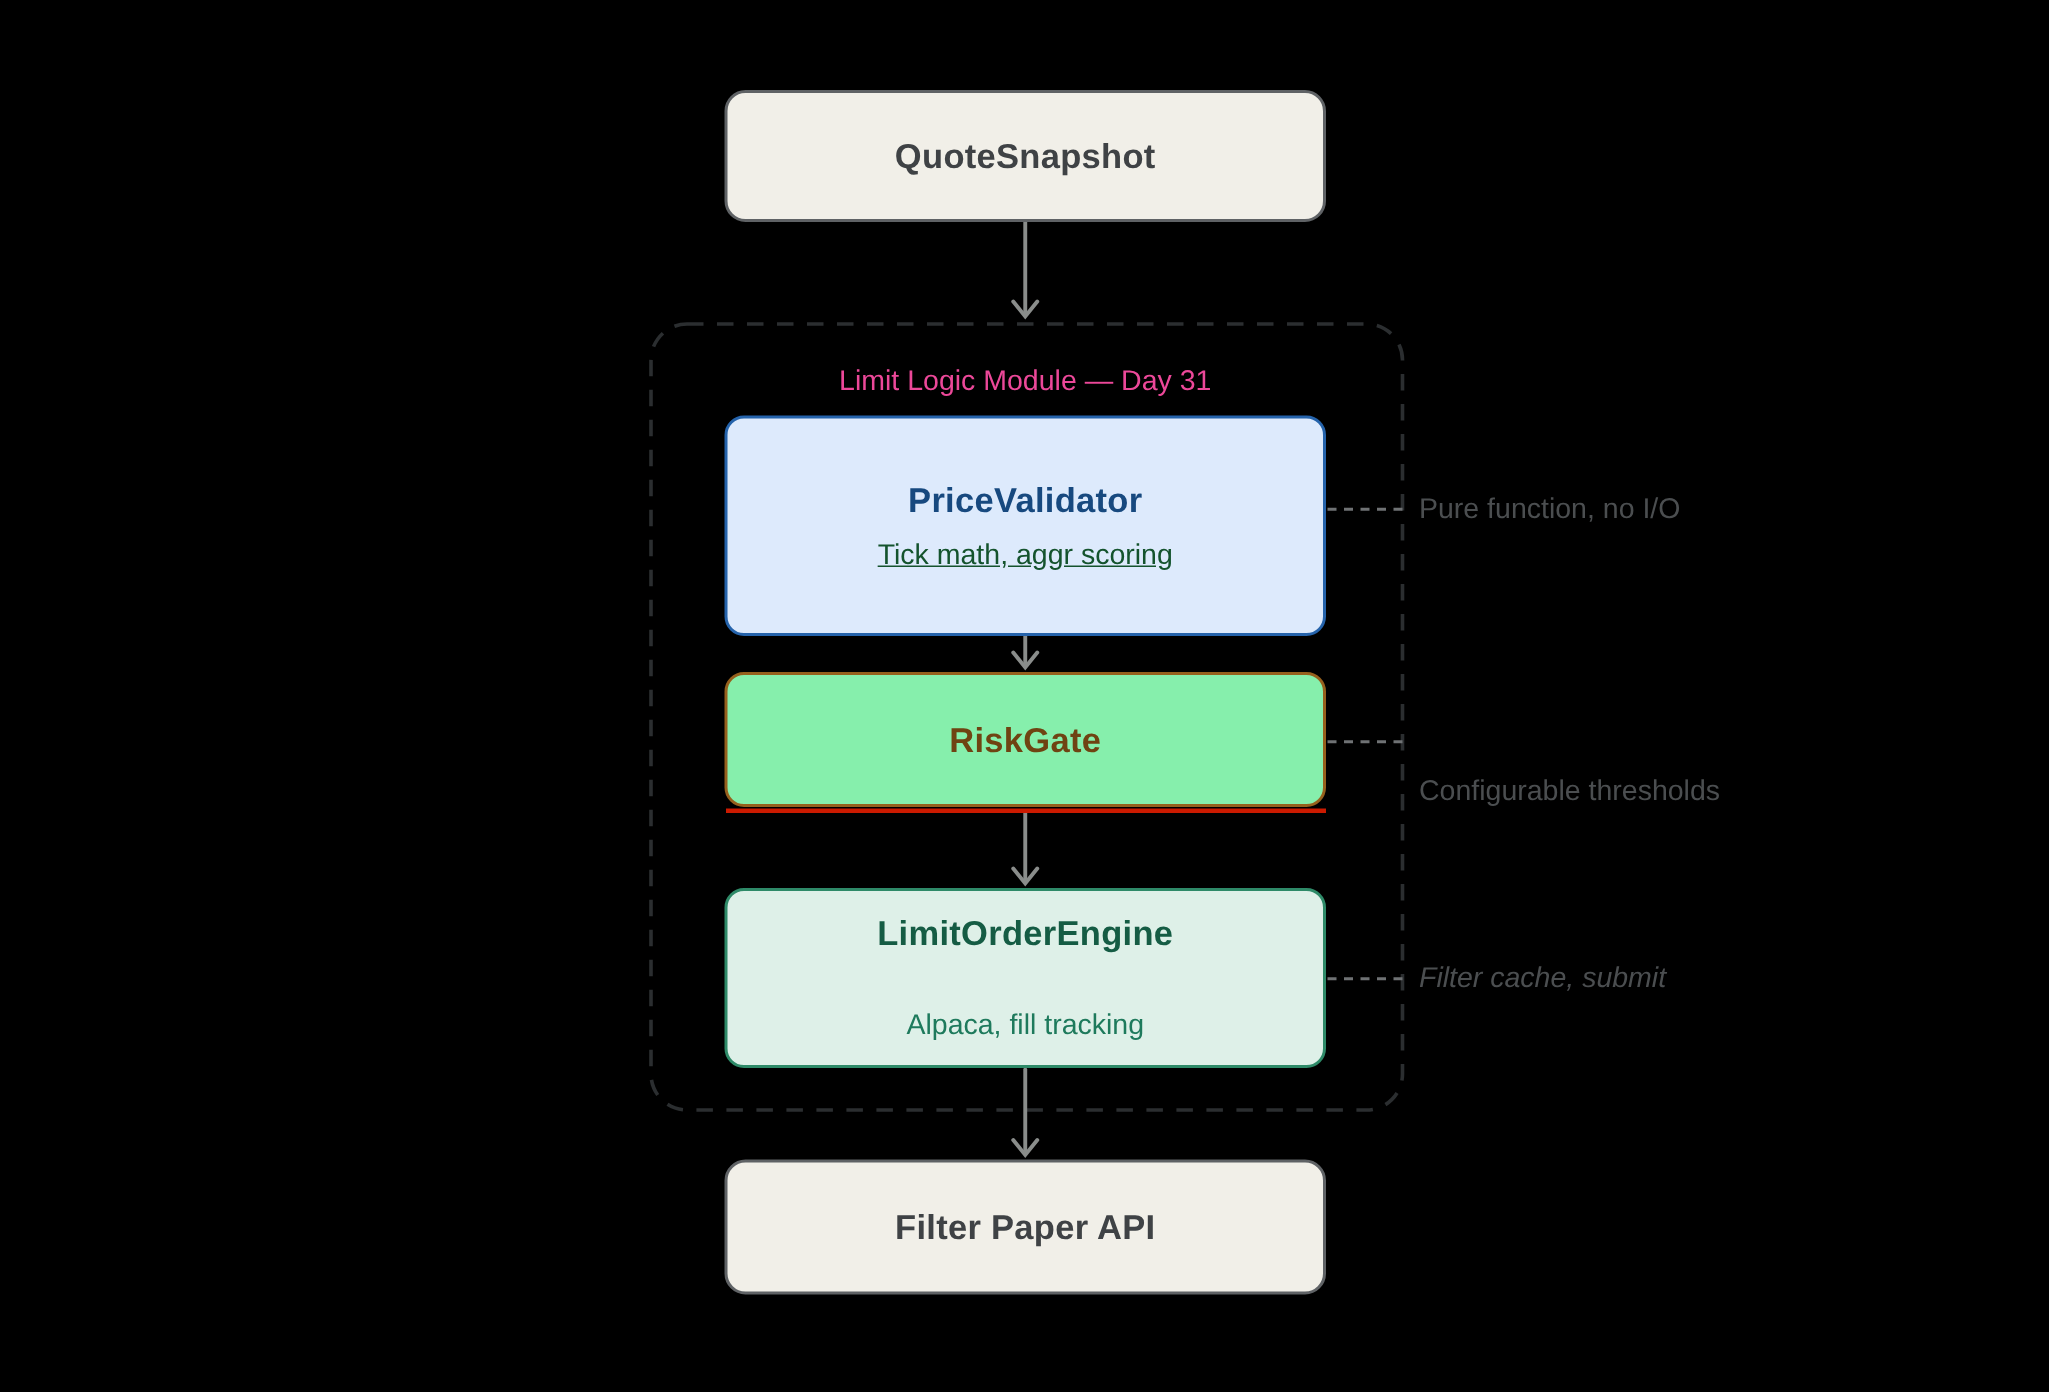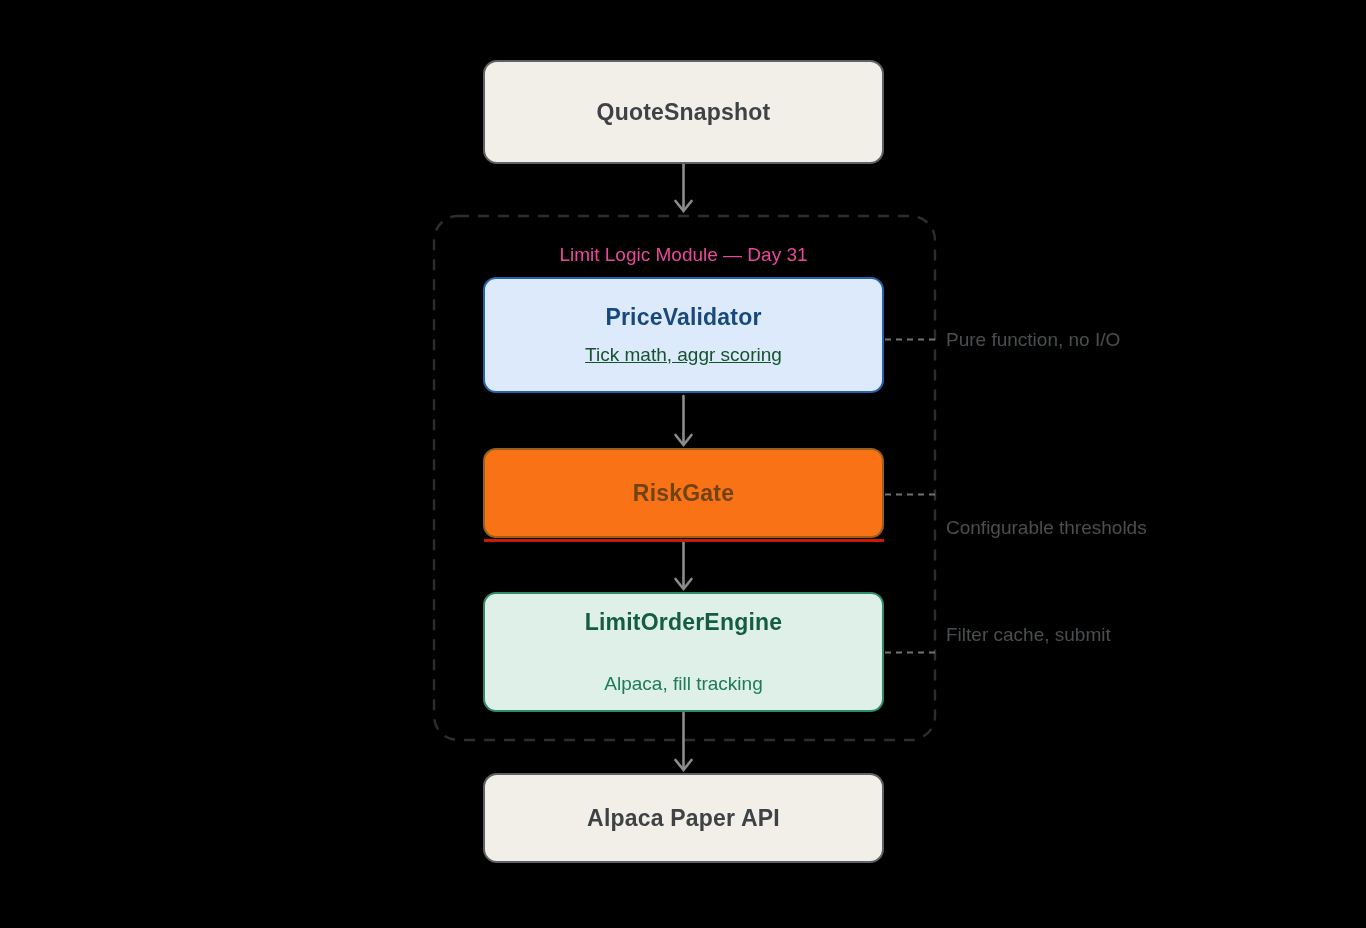--- a/index.html
+++ b/index.html
@@ -51,34 +51,34 @@
   .node-cream .title { color: #3f4245; }
 
   .node-blue {
     background: #ddeafc;
     border: 2px solid #2563ab;
   }
   .node-blue .title { color: #17497f; }
   .node-blue .subtitle { color: #14532d; text-decoration: underline; }
 
   .node-orange {
-    background: #f97316;
+    background: #86efac;
     border: 2px solid #96601d;
   }
   .node-orange .title { color: #6f4312; }
 
   .node-green {
     background: #def0e8;
     border: 2px solid #2e8a68;
   }
   .node-green .title { color: #155c44; }
   .node-green .subtitle { color: #1e7a5c; }
 
-  #node-quotesnapshot { top: 60px;  height: 104px; }
-  #node-pricevalidator { top: 277px; height: 116px; border-radius: 13px; }
+  #node-quotesnapshot { top: 60px;  height: 88px; }
+  #node-pricevalidator { top: 277px; height: 147px; border-radius: 13px; }
   #node-riskgate { top: 448px; height: 90px; border-radius: 13px; }
   #node-limitorderengine { top: 592px; height: 120px; border-radius: 13px; gap: 24px; }
   #node-alpaca { top: 773px; height: 90px; }
 
   .red-underline {
     position: absolute;
     left: 484px;
     top: 539px;
     width: 400px;
     height: 3px;
@@ -100,21 +100,21 @@
     left: 946px;
     transform: translateY(-50%);
     font-size: 19px;
     color: #4b4e50;
     white-space: nowrap;
     z-index: 2;
     text-align: center;
   }
   #annotation-pricevalidator { top: 340px; }
   #annotation-riskgate { top: 495px; margin-top: 33px; }
-  #annotation-limitorderengine { top: 635px; }
+  #annotation-limitorderengine { top: 653px; font-style: italic; }
 </style>
 </head>
 <body>
 
 <div class="stage">
 
   <svg class="overlay" viewBox="0 0 1366 928" xmlns="http://www.w3.org/2000/svg">
 
     <rect x="434" y="216" width="501" height="524" rx="24" ry="24" fill="none" stroke="#2b2e30" stroke-width="2.4" stroke-dasharray="11 9"></rect>
 
@@ -156,20 +156,20 @@
   <div class="node node-orange" id="node-riskgate">
     <div class="title">RiskGate</div>
   </div>
 
   <div class="node node-green" id="node-limitorderengine">
     <div class="title">LimitOrderEngine</div>
     <div class="subtitle">Alpaca, fill tracking</div>
   </div>
 
   <div class="node node-cream" id="node-alpaca">
-    <div class="title">Alpaca Paper API</div>
+    <div class="title">Filter Paper API</div>
   </div>
 
   <div class="annotation" id="annotation-pricevalidator">Pure function, no I/O</div>
   <div class="annotation" id="annotation-riskgate">Configurable thresholds</div>
   <div class="annotation" id="annotation-limitorderengine">Filter cache, submit</div>
 
 </div>
 
 </body></html>

